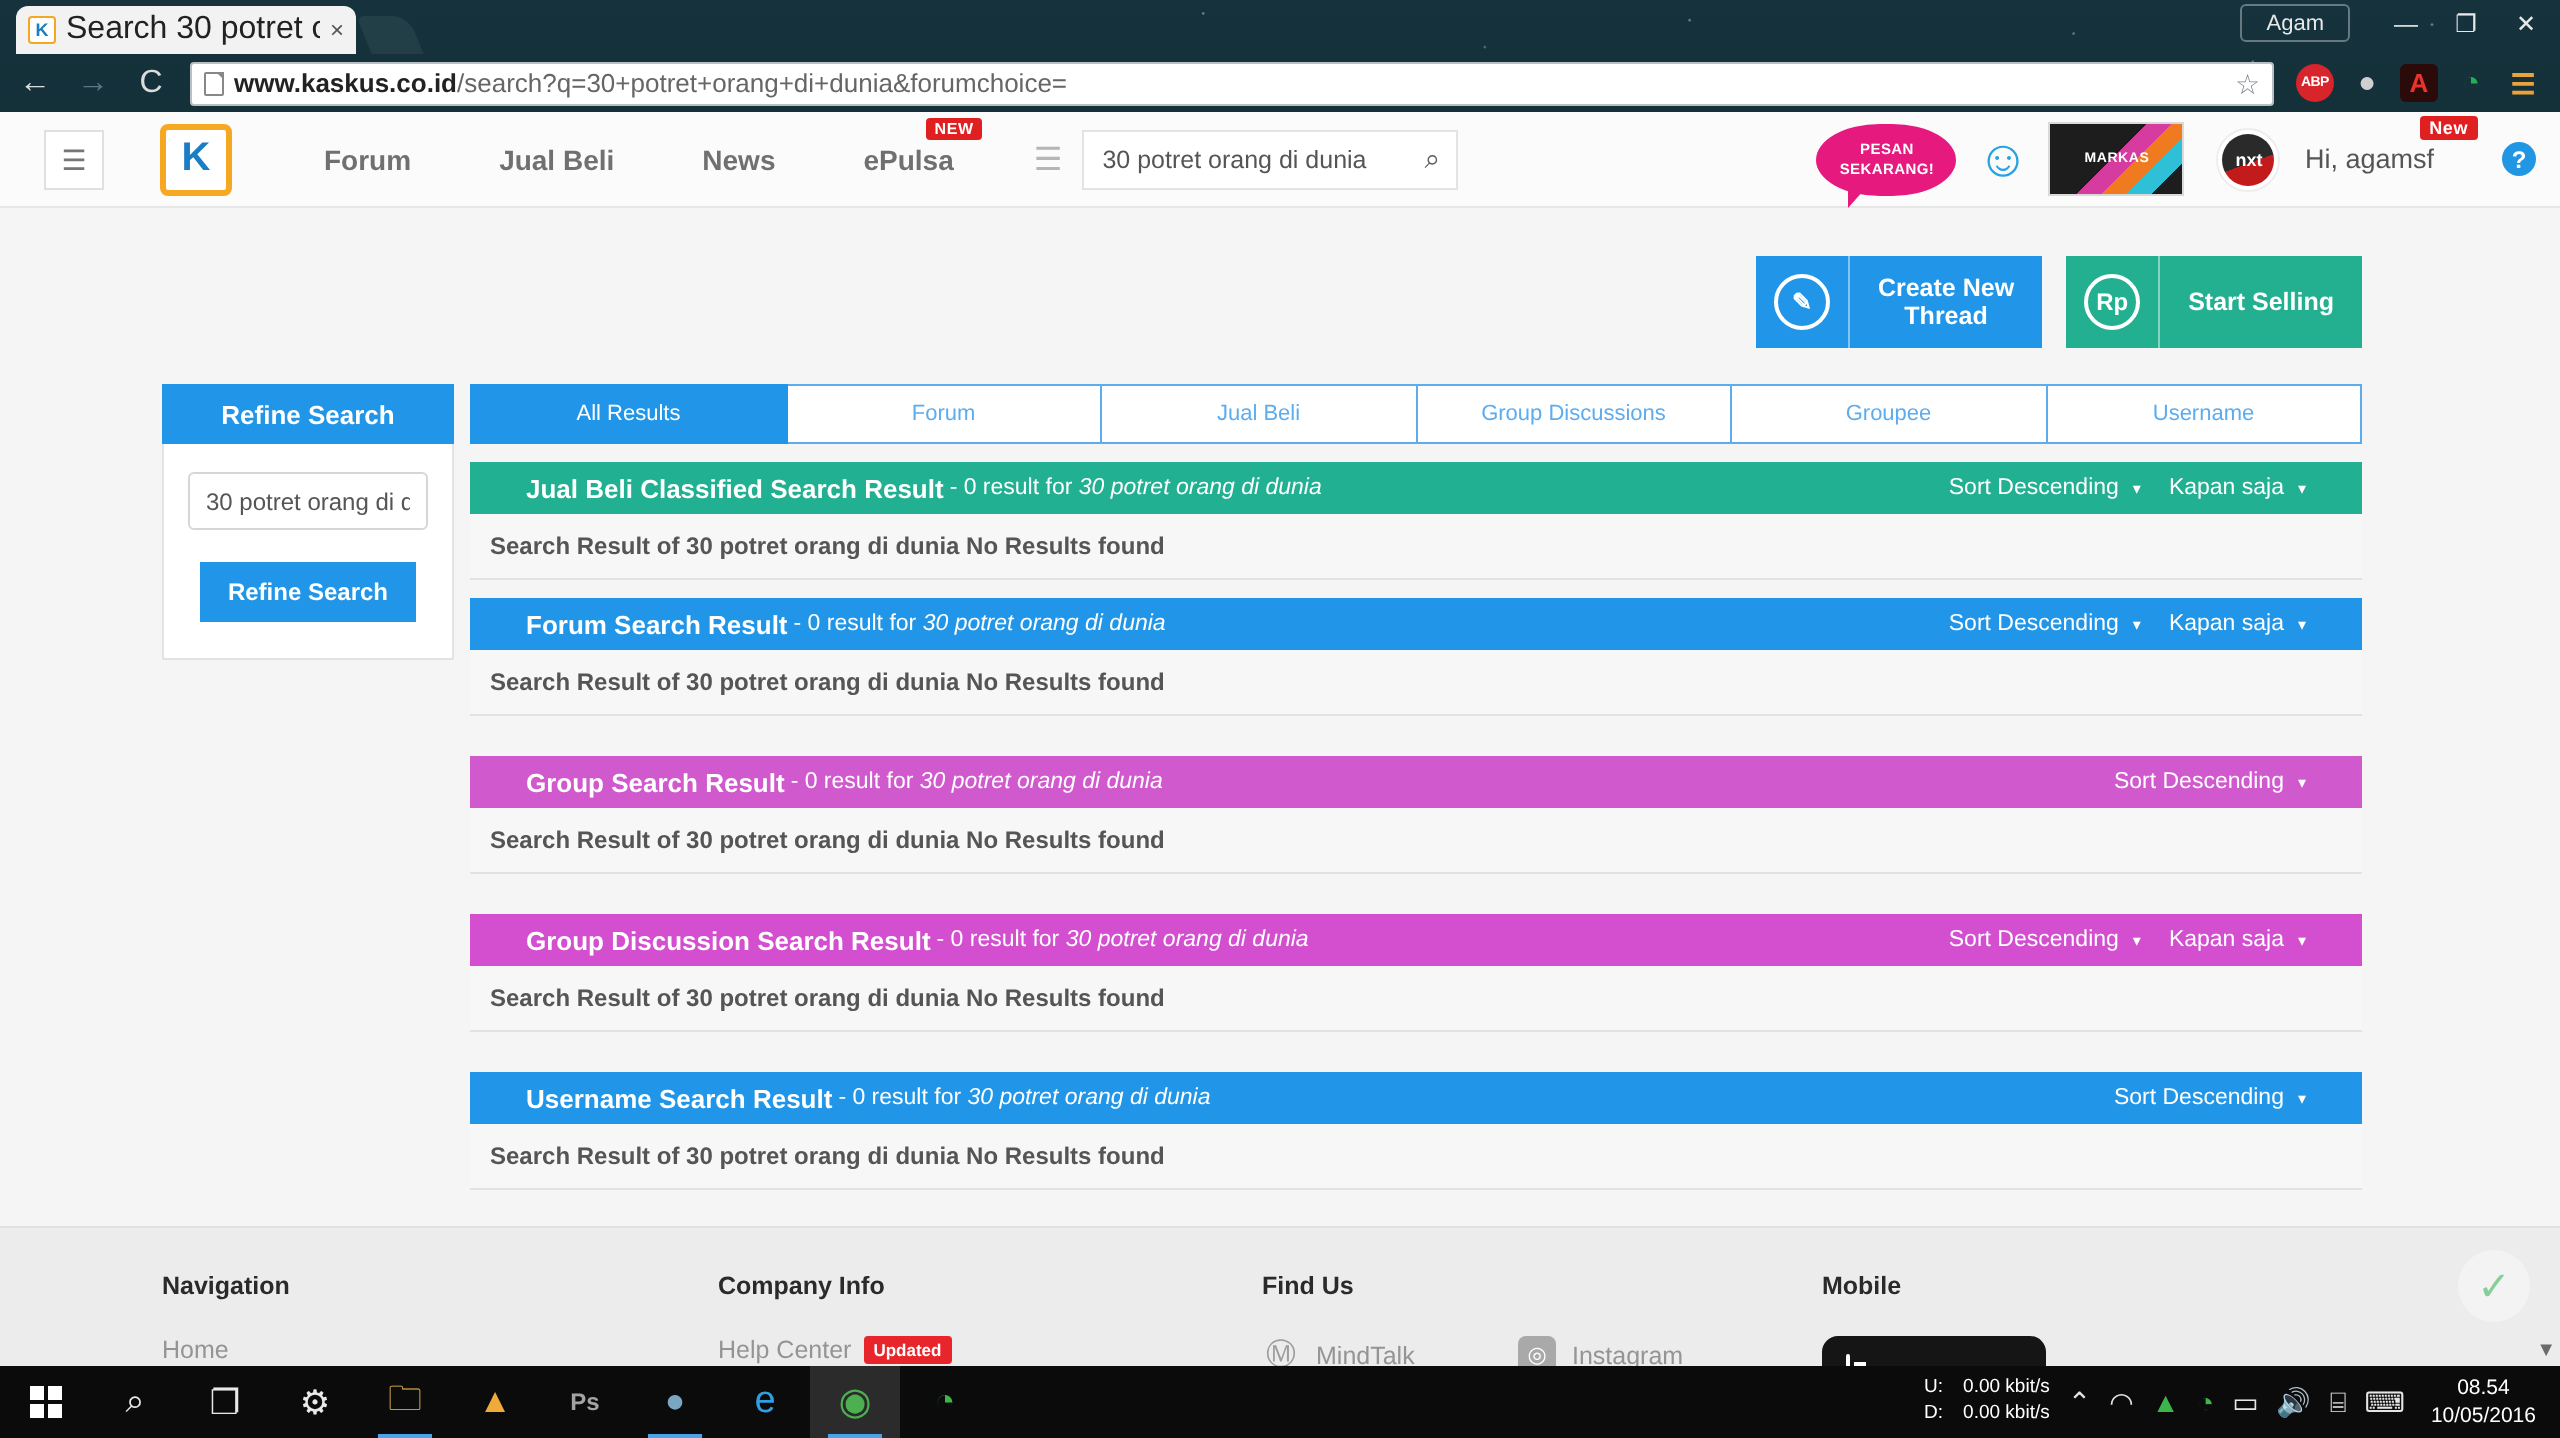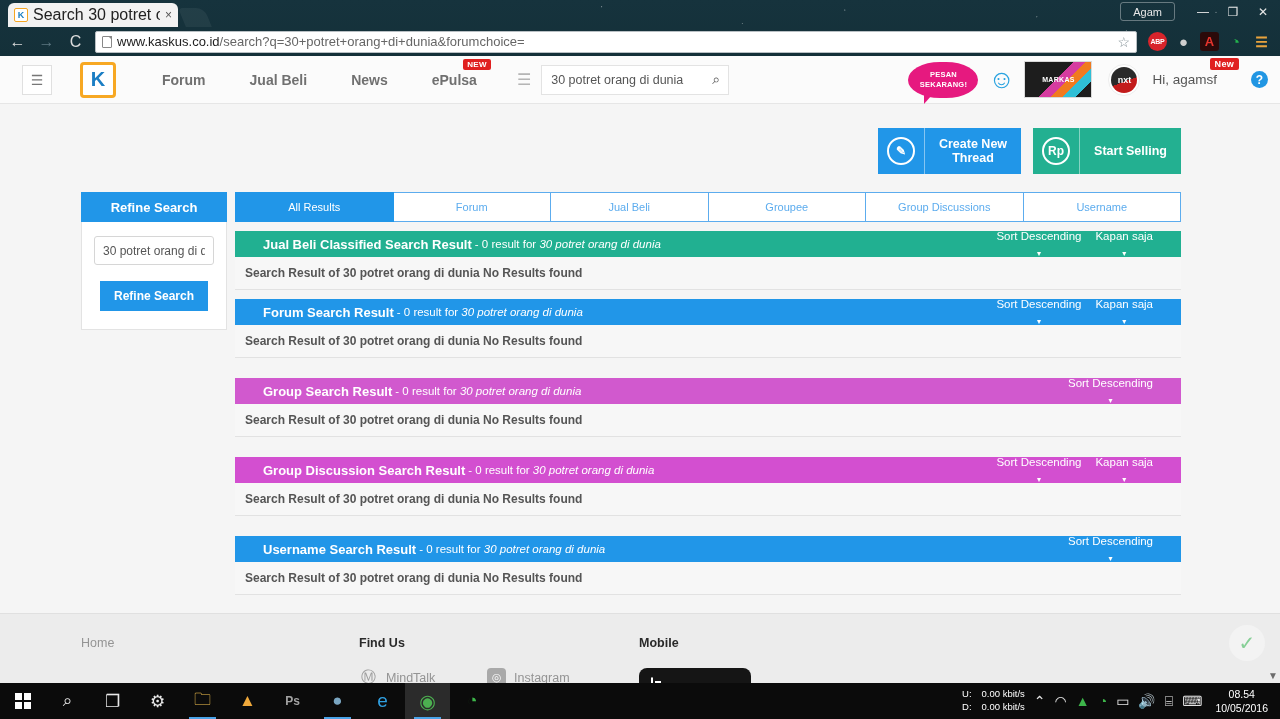--- a/index.html
+++ b/index.html
@@ -106,21 +106,21 @@
     border: 1px solid #888;
     border-radius: 1px;
     position: relative;
     flex: 0 0 auto;
   }
   .page-icon::after {
     content: ""; position: absolute; right: -1px; top: -1px;
     border-left: 4px solid transparent; border-top: 4px solid #888;
   }
   .url { white-space: nowrap; overflow: hidden; flex: 1 1 auto; }
-  .url b { font-weight: normal; color: #222; }
+  .url b { font-weight: bold; color: #222; }
   .url span { color: #666; }
   .star { color: #7e8c92; font-size: 14px; }
   .ext-icons { display: flex; align-items: center; gap: 7px; padding: 0 5px; }
   .ext { width: 19px; height: 19px; border-radius: 3px; position: relative;
          display: flex; align-items: center; justify-content: center;
          font-size: 8px; font-weight: bold; color: #fff; }
   .ext-abp { background: #d8242b; border-radius: 50%; font-size: 7px; letter-spacing: -.3px; }
   .ext-dolphin { background: transparent; color: #cfcfcf; font-size: 15px; }
   .ext-pdf { background: #2b0a0a; color: #e8342c; font-size: 13px; }
   .ext-idm { background: transparent; color: #23b14d; font-size: 15px; }
@@ -293,21 +293,21 @@
 
   .result-block { margin-top: 9px; }
   .result-head {
     height: 26px; display: flex; align-items: center;
     padding: 0 28px; color: #fff;
   }
   .rh-title { font-size: 13px; font-weight: bold; }
   .rh-sub { font-size: 11.5px; margin-left: 3px; font-weight: normal; }
   .rh-sub i { font-style: italic; }
   .rh-ctrls { margin-left: auto; display: flex; align-items: center; gap: 14px; }
-  .rh-ctrl { font-size: 11.5px; display: flex; align-items: center; gap: 7px; cursor: pointer; flex-direction: column; }
+  .rh-ctrl { font-size: 11.5px; display: flex; align-items: center; gap: 7px; cursor: pointer; }
   .caret { font-size: 8px; }
   .result-body {
     background: #f7f7f7; border-bottom: 1px solid #e2e2e2;
     padding: 9px 10px; font-size: 12px; color: #555; font-weight: bold;
   }
   .hd-teal   { background: #21b091; }
   .hd-blue   { background: #2196e8; }
   .hd-purple { background: #d159ce; }
   .hd-purple2{ background: #d34fd0; }
 
@@ -510,22 +510,22 @@
         <input class="refine-input" value="30 potret orang di dunia" style="">
         <button class="refine-btn">Refine Search</button>
       </div>
     </aside>
 
     <section class="content">
       <div class="tabs">
         <div class="tab-item active">All Results</div>
         <div class="tab-item">Forum</div>
         <div class="tab-item">Jual Beli</div>
+        <div class="tab-item">Group Discussions</div>
         <div class="tab-item">Groupee</div>
-        <div class="tab-item">Group Discussions</div>
         <div class="tab-item">Username</div>
       </div>
 
       <div class="result-block">
         <div class="result-head hd-teal">
           <span class="rh-title">Jual Beli Classified Search Result</span>
           <span class="rh-sub"><span>- 0 result for </span><i>30 potret orang di dunia</i></span>
           <span class="rh-ctrls">
             <span class="rh-ctrl">
                 <span>Sort Descending</span>
@@ -608,24 +608,33 @@
           </span>
         </div>
         <div class="result-body">Search Result of 30 potret orang di dunia No Results found</div>
       </div>
     </section>
   </div>
 
   <footer class="footer">
     <div class="footer-inner">
       <div class="f-col c1">
+        <div class="f-title">Navigation</div>
         <div class="f-link">Home</div>
 
       </div>
 
+      <div class="f-col c2">
+        <div class="f-title">Company Info</div>
+        <div class="f-link">
+          <span>Help Center</span>
+          <span class="f-badge">Updated</span>
+        </div>
+
+      </div>
 
       <div class="f-col c3">
         <div class="f-title">Find Us</div>
         <div class="find-grid">
           <div class="find-item">
             <span class="find-ico">Ⓜ</span>
             <span>MindTalk</span>
           </div>
           <div class="find-item">
             <span class="find-ico box">◎</span>

